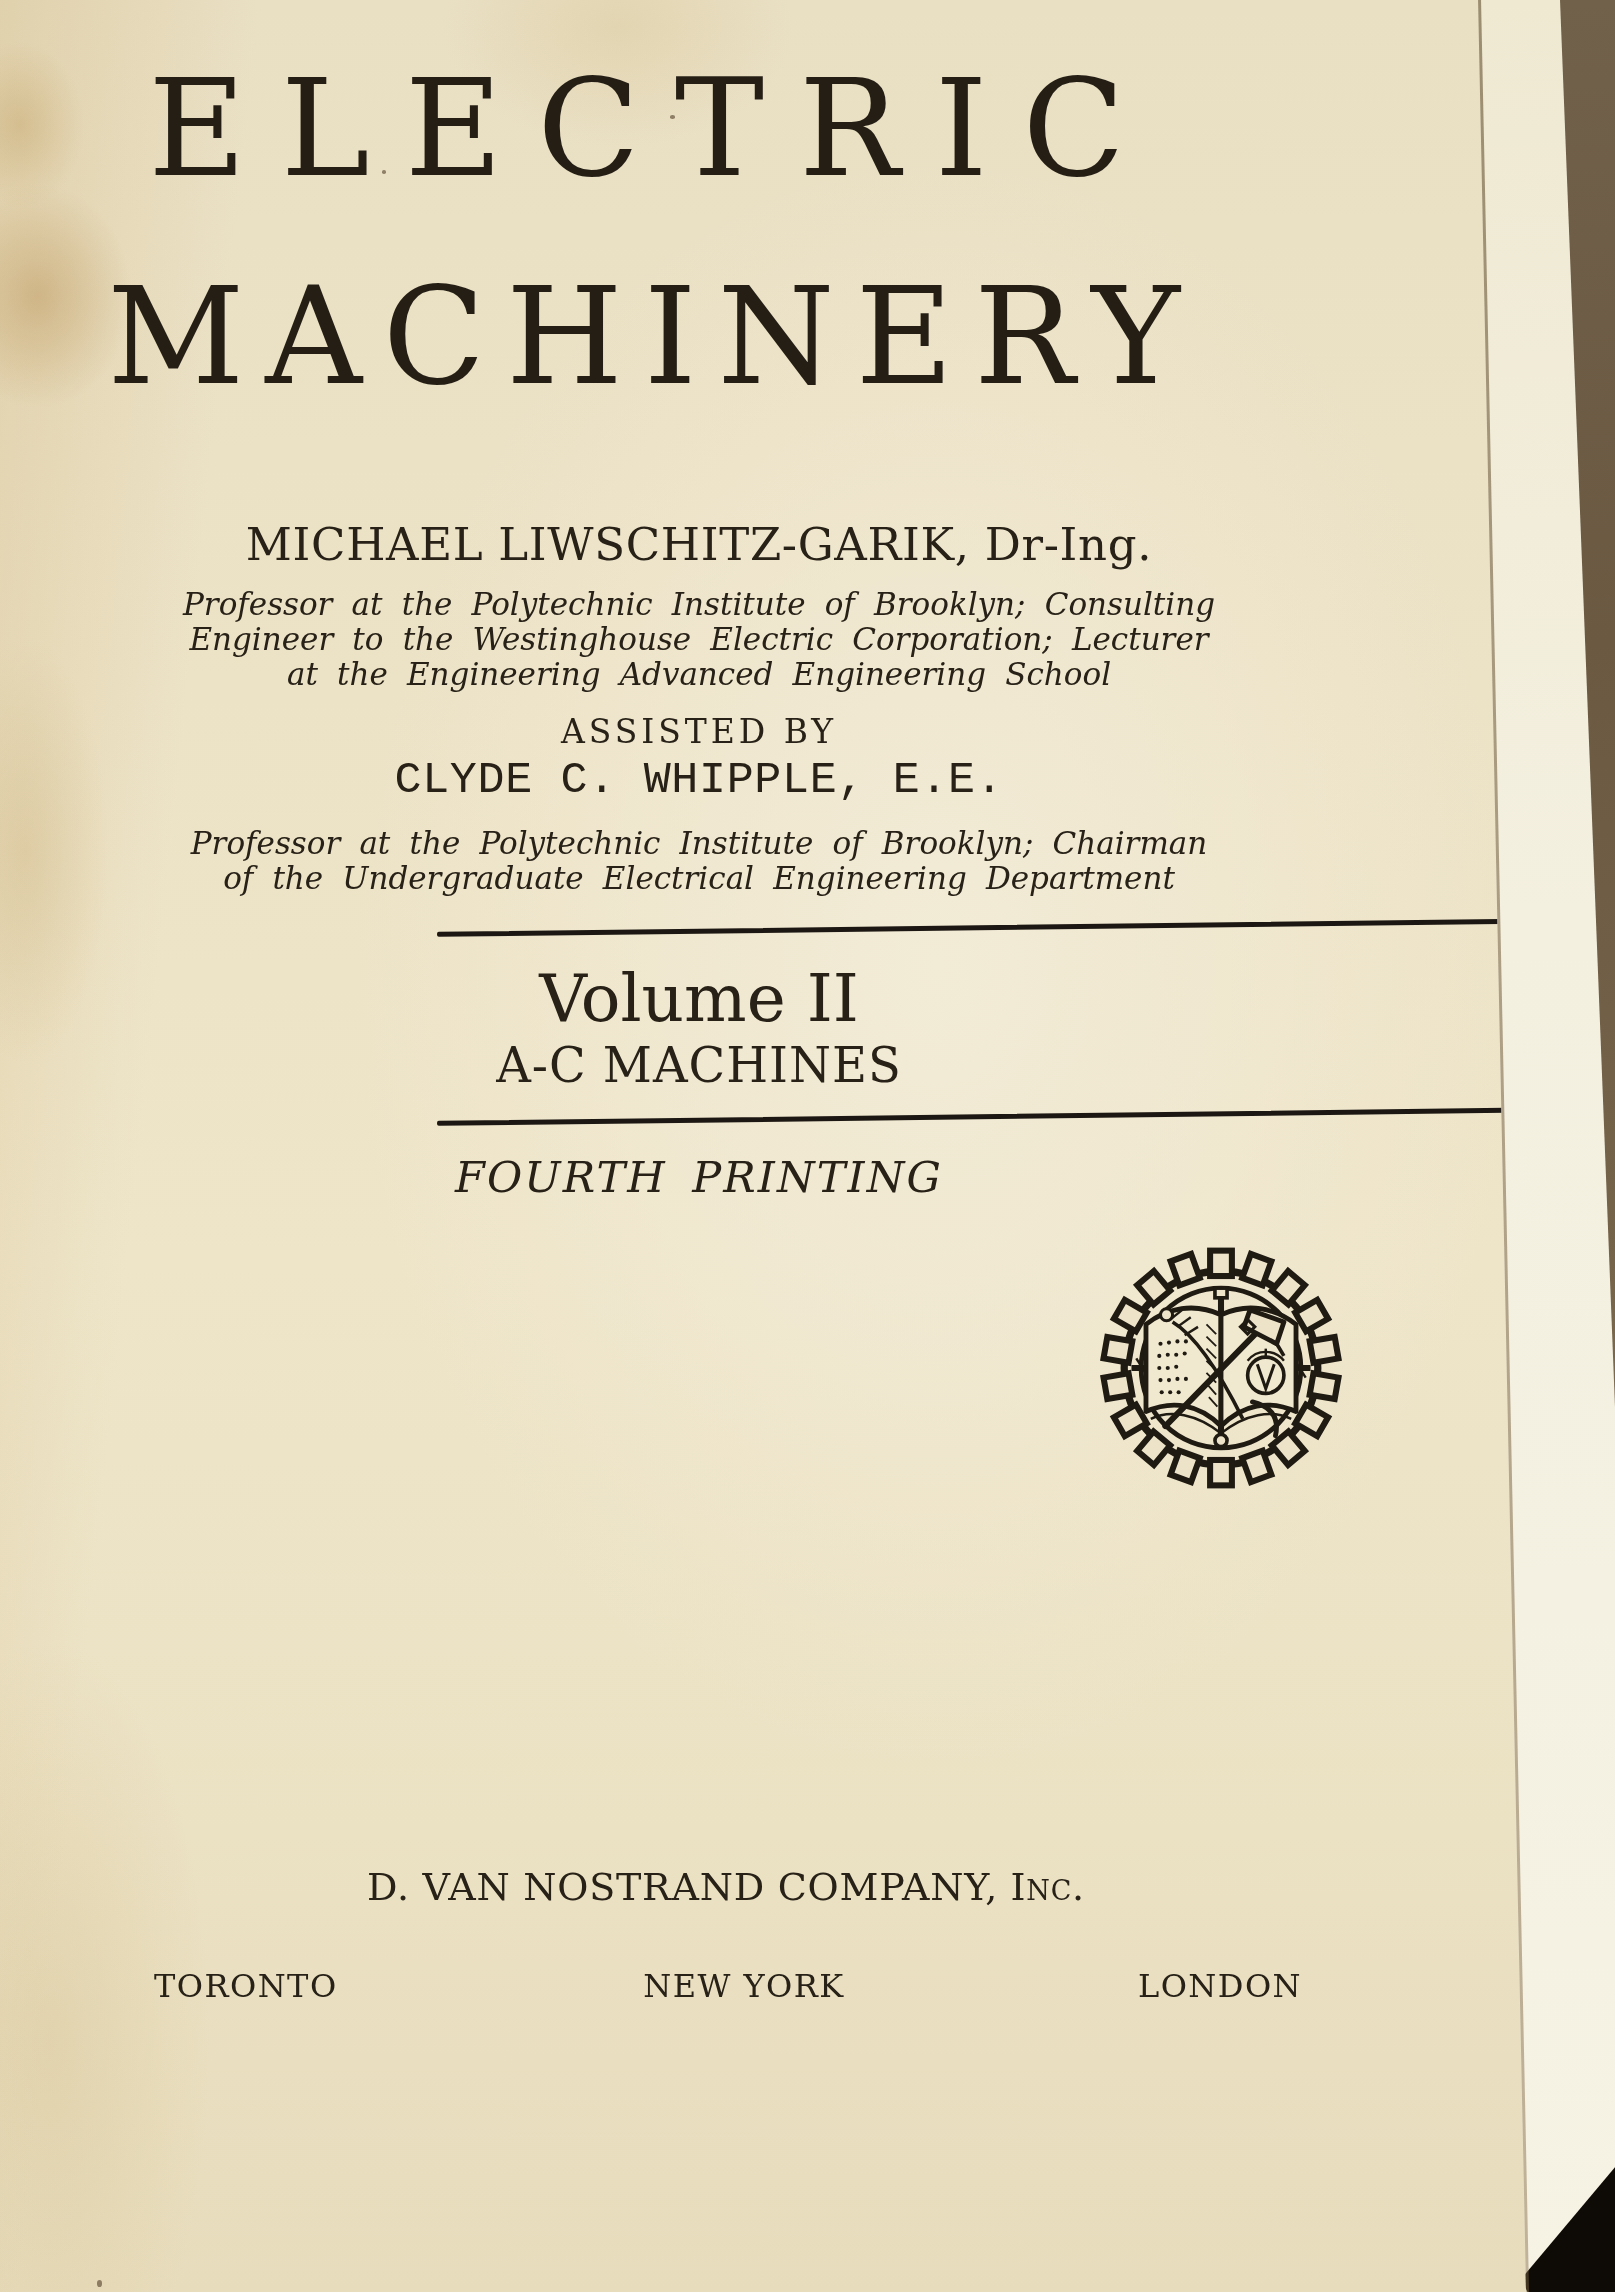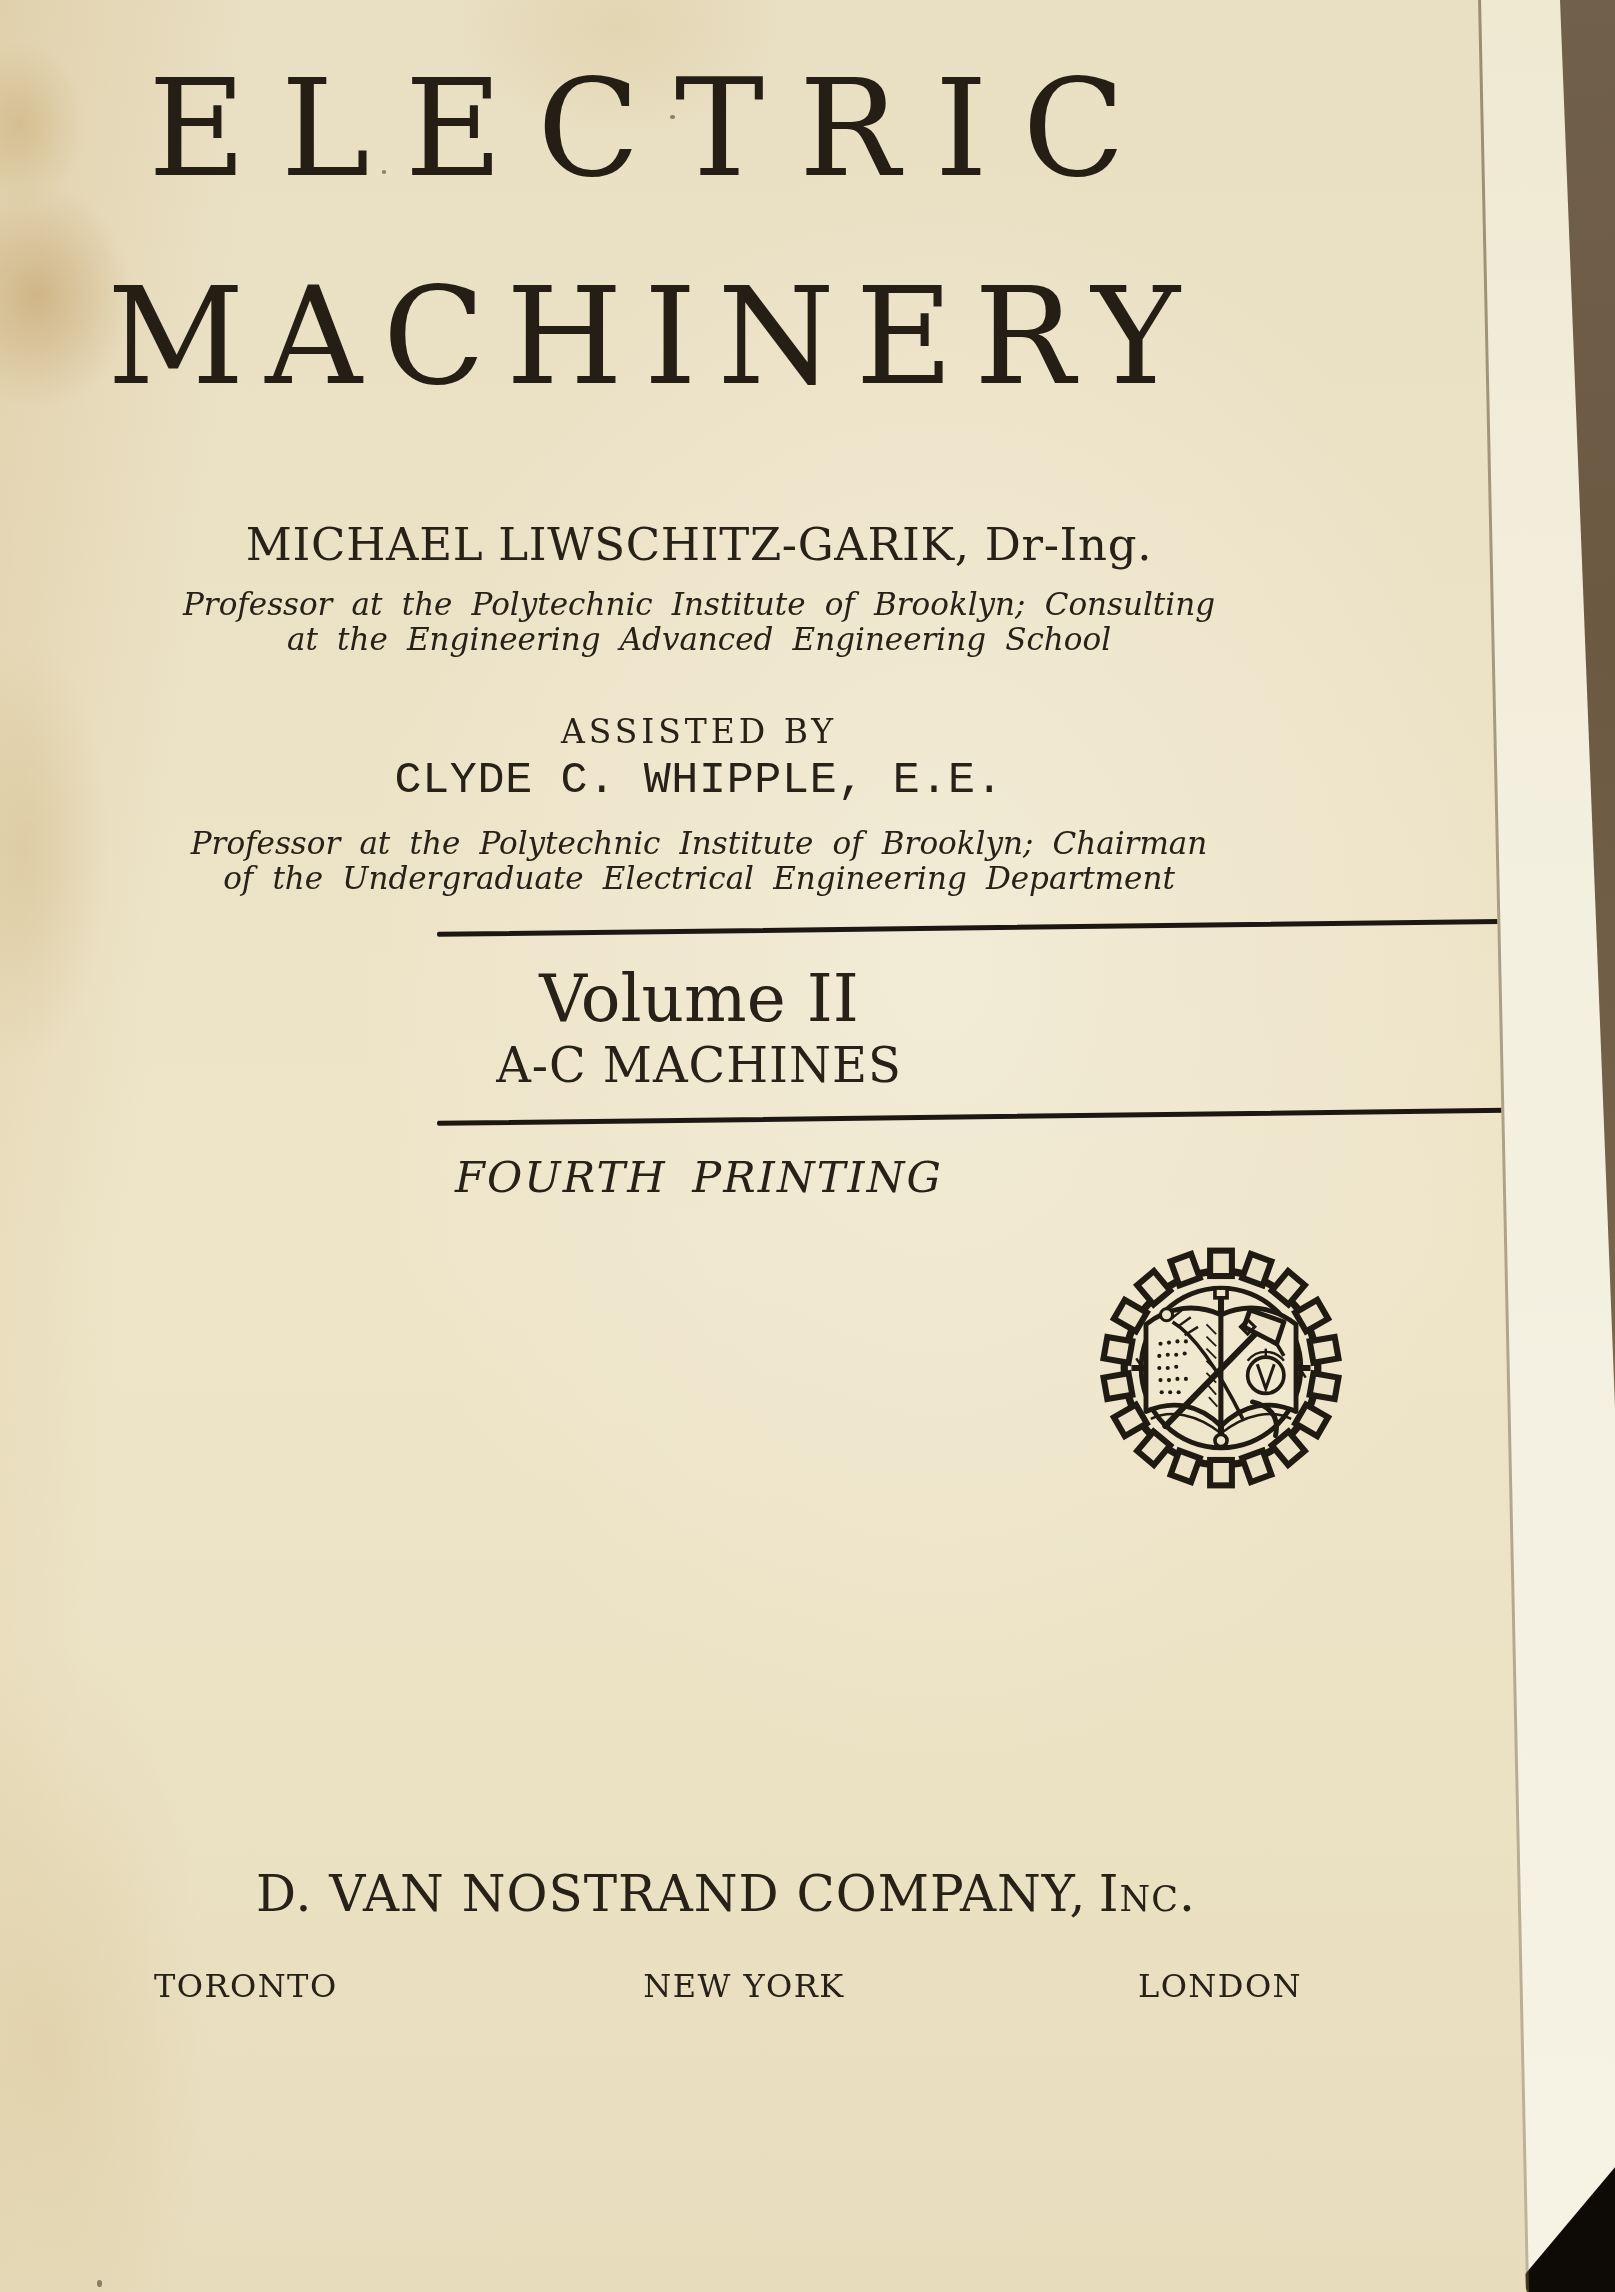--- a/index.html
+++ b/index.html
@@ -46,21 +46,21 @@
   .by-label{font-size:30px;letter-spacing:.10em;}
   .author-name{font-size:45px;letter-spacing:.015em;}
   .bio{font-style:italic;font-size:31px;line-height:35px;word-spacing:.30em;}
   .assisted{font-size:33px;letter-spacing:.12em;}
   .rule{position:absolute;left:50%;width:524px;height:5.4px;margin-left:-262px;
         background:#1c1712;transform:rotate(-0.7deg);border-radius:1.8px;}
   .volume{font-size:66px;}
   .series{font-size:48px;font-weight:normal;letter-spacing:.02em;}
   .printing{font-style:italic;font-size:43px;letter-spacing:.05em;word-spacing:.22em;}
   .logo-wrap{position:absolute;left:50%;top:1247px;width:242px;height:242px;margin-left:-123px;}
-  .publisher{font-size:50px;letter-spacing:.02em;transform:translateX(27px);}
+  .publisher{font-size:38px;letter-spacing:.02em;transform:translateX(27px);}
   .publisher .inc{font-variant:small-caps;margin-left:12.5px;}
   .cities{position:absolute;top:1967px;left:0;width:100%;height:45px;font-size:32px;letter-spacing:.045em;}
   .city{position:absolute;white-space:nowrap;}
   .city.toronto{left:100px;}
   .city.newyork{left:50%;transform:translateX(calc(-50% + 45px));}
   .city.london{right:42px;}
   svg .ink{stroke:#1f1a12;}
 </style>
 </head>
 <body>
@@ -75,20 +75,21 @@
 
   <div class="content">
 
     <div class="title" style="top:56px;">ELECTRIC</div>
     <div class="title l2" style="top:264px;">MACHINERY</div>
 
     <div class="author-name" style="top:518px;text-align:center;">MICHAEL LIWSCHITZ-GARIK, Dr-Ing.</div>
 
     <div class="bio" style="top:587px;">
       <div>Professor at the Polytechnic Institute of Brooklyn; Consulting</div>
+      <div>Engineer to the Westinghouse Electric Corporation; Lecturer</div>
       <div>at the Engineering Advanced Engineering School</div>
     </div>
 
     <div class="assisted" style="top:712px;">ASSISTED BY</div>
     <div class="author-name" style="top:755px;font-family:Liberation Mono, monospace;">CLYDE C. WHIPPLE, E.E.</div>
 
     <div class="bio" style="top:826px;">
       <div>Professor at the Polytechnic Institute of Brooklyn; Chairman</div>
       <div>of the Undergraduate Electrical Engineering Department</div>
     </div>

